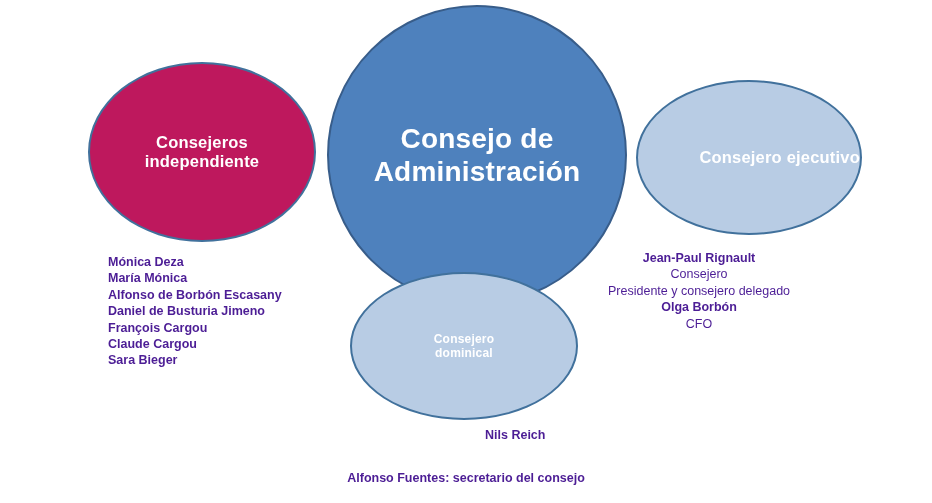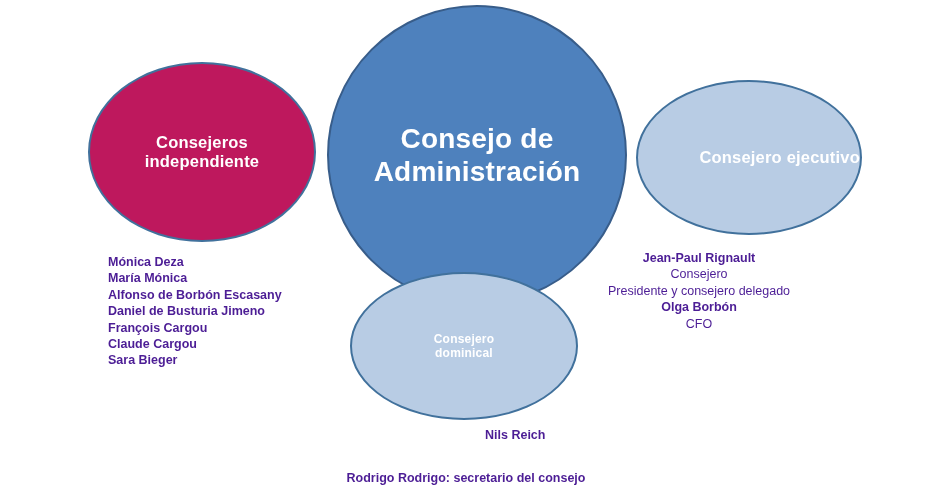--- a/index.html
+++ b/index.html
@@ -172,15 +172,15 @@
   <div class="text-block" id="list-right">
       <div class="nm">Jean-Paul Rignault</div>
       <div class="role">Consejero</div>
       <div class="role">Presidente y consejero delegado</div>
       <div class="nm">Olga Borbón</div>
       <div class="role">CFO</div>
     </div>
 
   <div class="text-block" id="label-bottom">Nils Reich</div>
 
-  <div class="text-block" id="footer-note">Rodrigo Rodrigo: secretario del consejo</div>
+  <div class="text-block" id="footer-note">Alfonso Fuentes: secretario del consejo</div>
 
 </div>
 
 </body></html>

